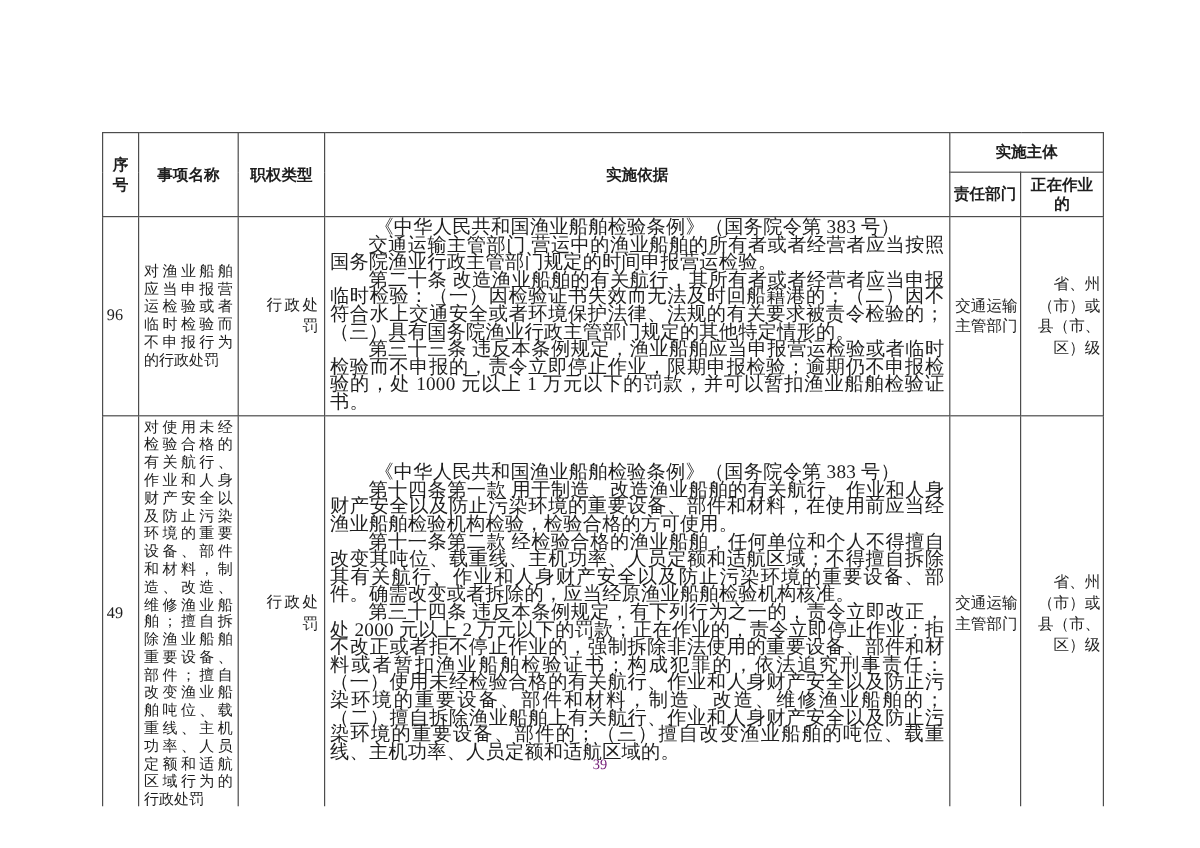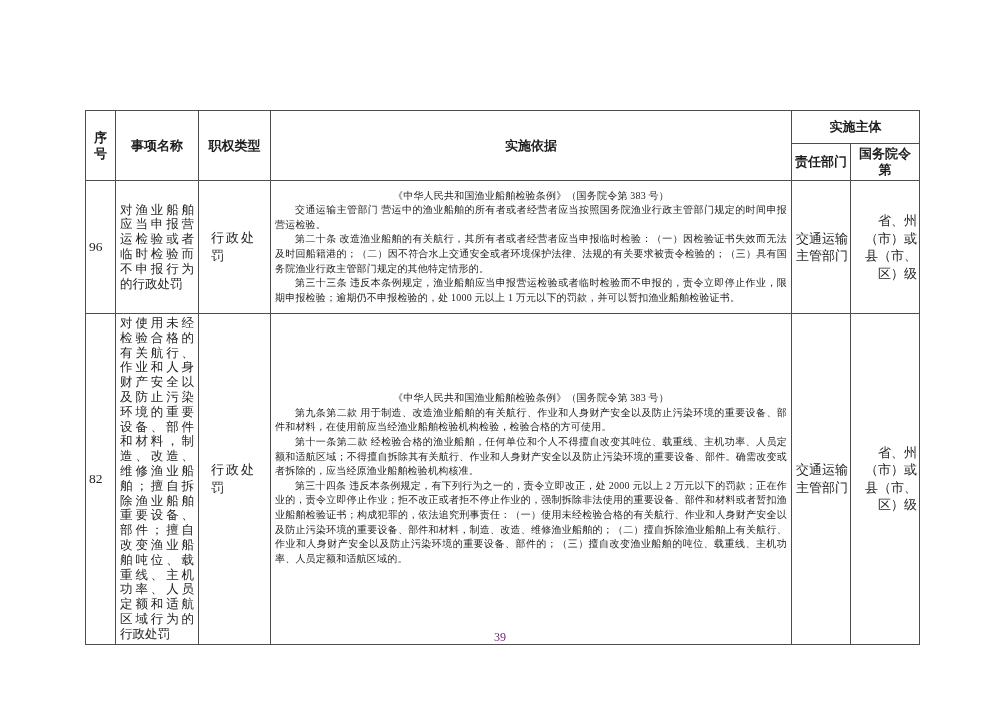--- a/index.html
+++ b/index.html
@@ -46,27 +46,27 @@
     font-size: 13.5px;
   }
   td.cell-item {
     font-size: 12.5px;
     line-height: 14.8px;
     text-align: justify;
     padding: 2px 4px;
     margin-left: 24px;
   }
   td.cell-type {
-    text-align: left;
+    text-align: right;
     font-size: 13px;
     letter-spacing: 2px;
     padding-left: 12px;
   }
   td.cell-basis {
-    font-size: 10px;
+    font-size: 16px;
     line-height: 14.6px;
     letter-spacing: 0.2px;
     text-align: justify;
     padding: 2px 4px;
     margin-left: 48px;
   }
   td.cell-basis p {
     margin: 0;
     text-indent: 2em;
   }
@@ -107,44 +107,44 @@
     <thead>
       <tr class="hdr-top">
         <th rowspan="2">序号</th>
         <th rowspan="2">事项名称</th>
         <th rowspan="2">职权类型</th>
         <th rowspan="2">实施依据</th>
         <th colspan="2">实施主体</th>
       </tr>
       <tr class="hdr-sub">
         <th>责任部门</th>
-        <th>国务院令第</th>
+        <th>正在作业的</th>
       </tr>
     </thead>
     <tbody>
       <tr class="row-96">
         <td class="cell-index">96</td>
         <td class="cell-item">对渔业船舶应当申报营运检验或者临时检验而不申报行为的行政处罚</td>
         <td class="cell-type">行政处罚</td>
         <td class="cell-basis">
           <p class="basis-title">《中华人民共和国渔业船舶检验条例》（国务院令第 383 号）</p>
           <p>交通运输主管部门 营运中的渔业船舶的所有者或者经营者应当按照国务院渔业行政主管部门规定的时间申报营运检验。</p>
           <p>第二十条 改造渔业船舶的有关航行，其所有者或者经营者应当申报临时检验：（一）因检验证书失效而无法及时回船籍港的；（二）因不符合水上交通安全或者环境保护法律、法规的有关要求被责令检验的；（三）具有国务院渔业行政主管部门规定的其他特定情形的。</p>
           <p>第三十三条 违反本条例规定，渔业船舶应当申报营运检验或者临时检验而不申报的，责令立即停止作业，限期申报检验；逾期仍不申报检验的，处 1000 元以上 1 万元以下的罚款，并可以暂扣渔业船舶检验证书。</p>
         </td>
         <td class="cell-dept">交通运输主管部门</td>
         <td class="cell-level">省、州（市）或县（市、区）级</td>
       </tr>
       <tr class="row-97">
-        <td class="cell-index">82</td>
+        <td class="cell-index">49</td>
         <td class="cell-item">对使用未经检验合格的有关航行、作业和人身财产安全以及防止污染环境的重要设备、部件和材料，制造、改造、维修渔业船舶；擅自拆除渔业船舶重要设备、部件；擅自改变渔业船舶吨位、载重线、主机功率、人员定额和适航区域行为的行政处罚</td>
         <td class="cell-type">行政处罚</td>
         <td class="cell-basis">
           <p class="basis-title">《中华人民共和国渔业船舶检验条例》（国务院令第 383 号）</p>
-          <p>第九条第二款 用于制造、改造渔业船舶的有关航行、作业和人身财产安全以及防止污染环境的重要设备、部件和材料，在使用前应当经渔业船舶检验机构检验，检验合格的方可使用。</p>
+          <p>第十四条第一款 用于制造、改造渔业船舶的有关航行、作业和人身财产安全以及防止污染环境的重要设备、部件和材料，在使用前应当经渔业船舶检验机构检验，检验合格的方可使用。</p>
           <p>第十一条第二款 经检验合格的渔业船舶，任何单位和个人不得擅自改变其吨位、载重线、主机功率、人员定额和适航区域；不得擅自拆除其有关航行、作业和人身财产安全以及防止污染环境的重要设备、部件。确需改变或者拆除的，应当经原渔业船舶检验机构核准。</p>
           <p>第三十四条 违反本条例规定，有下列行为之一的，责令立即改正，处 2000 元以上 2 万元以下的罚款；正在作业的，责令立即停止作业；拒不改正或者拒不停止作业的，强制拆除非法使用的重要设备、部件和材料或者暂扣渔业船舶检验证书；构成犯罪的，依法追究刑事责任：（一）使用未经检验合格的有关航行、作业和人身财产安全以及防止污染环境的重要设备、部件和材料，制造、改造、维修渔业船舶的；（二）擅自拆除渔业船舶上有关航行、作业和人身财产安全以及防止污染环境的重要设备、部件的；（三）擅自改变渔业船舶的吨位、载重线、主机功率、人员定额和适航区域的。</p>
         </td>
         <td class="cell-dept">交通运输主管部门</td>
         <td class="cell-level">省、州（市）或县（市、区）级</td>
       </tr>
     </tbody>
   </table>
 
   <div class="page-number">39</div>

